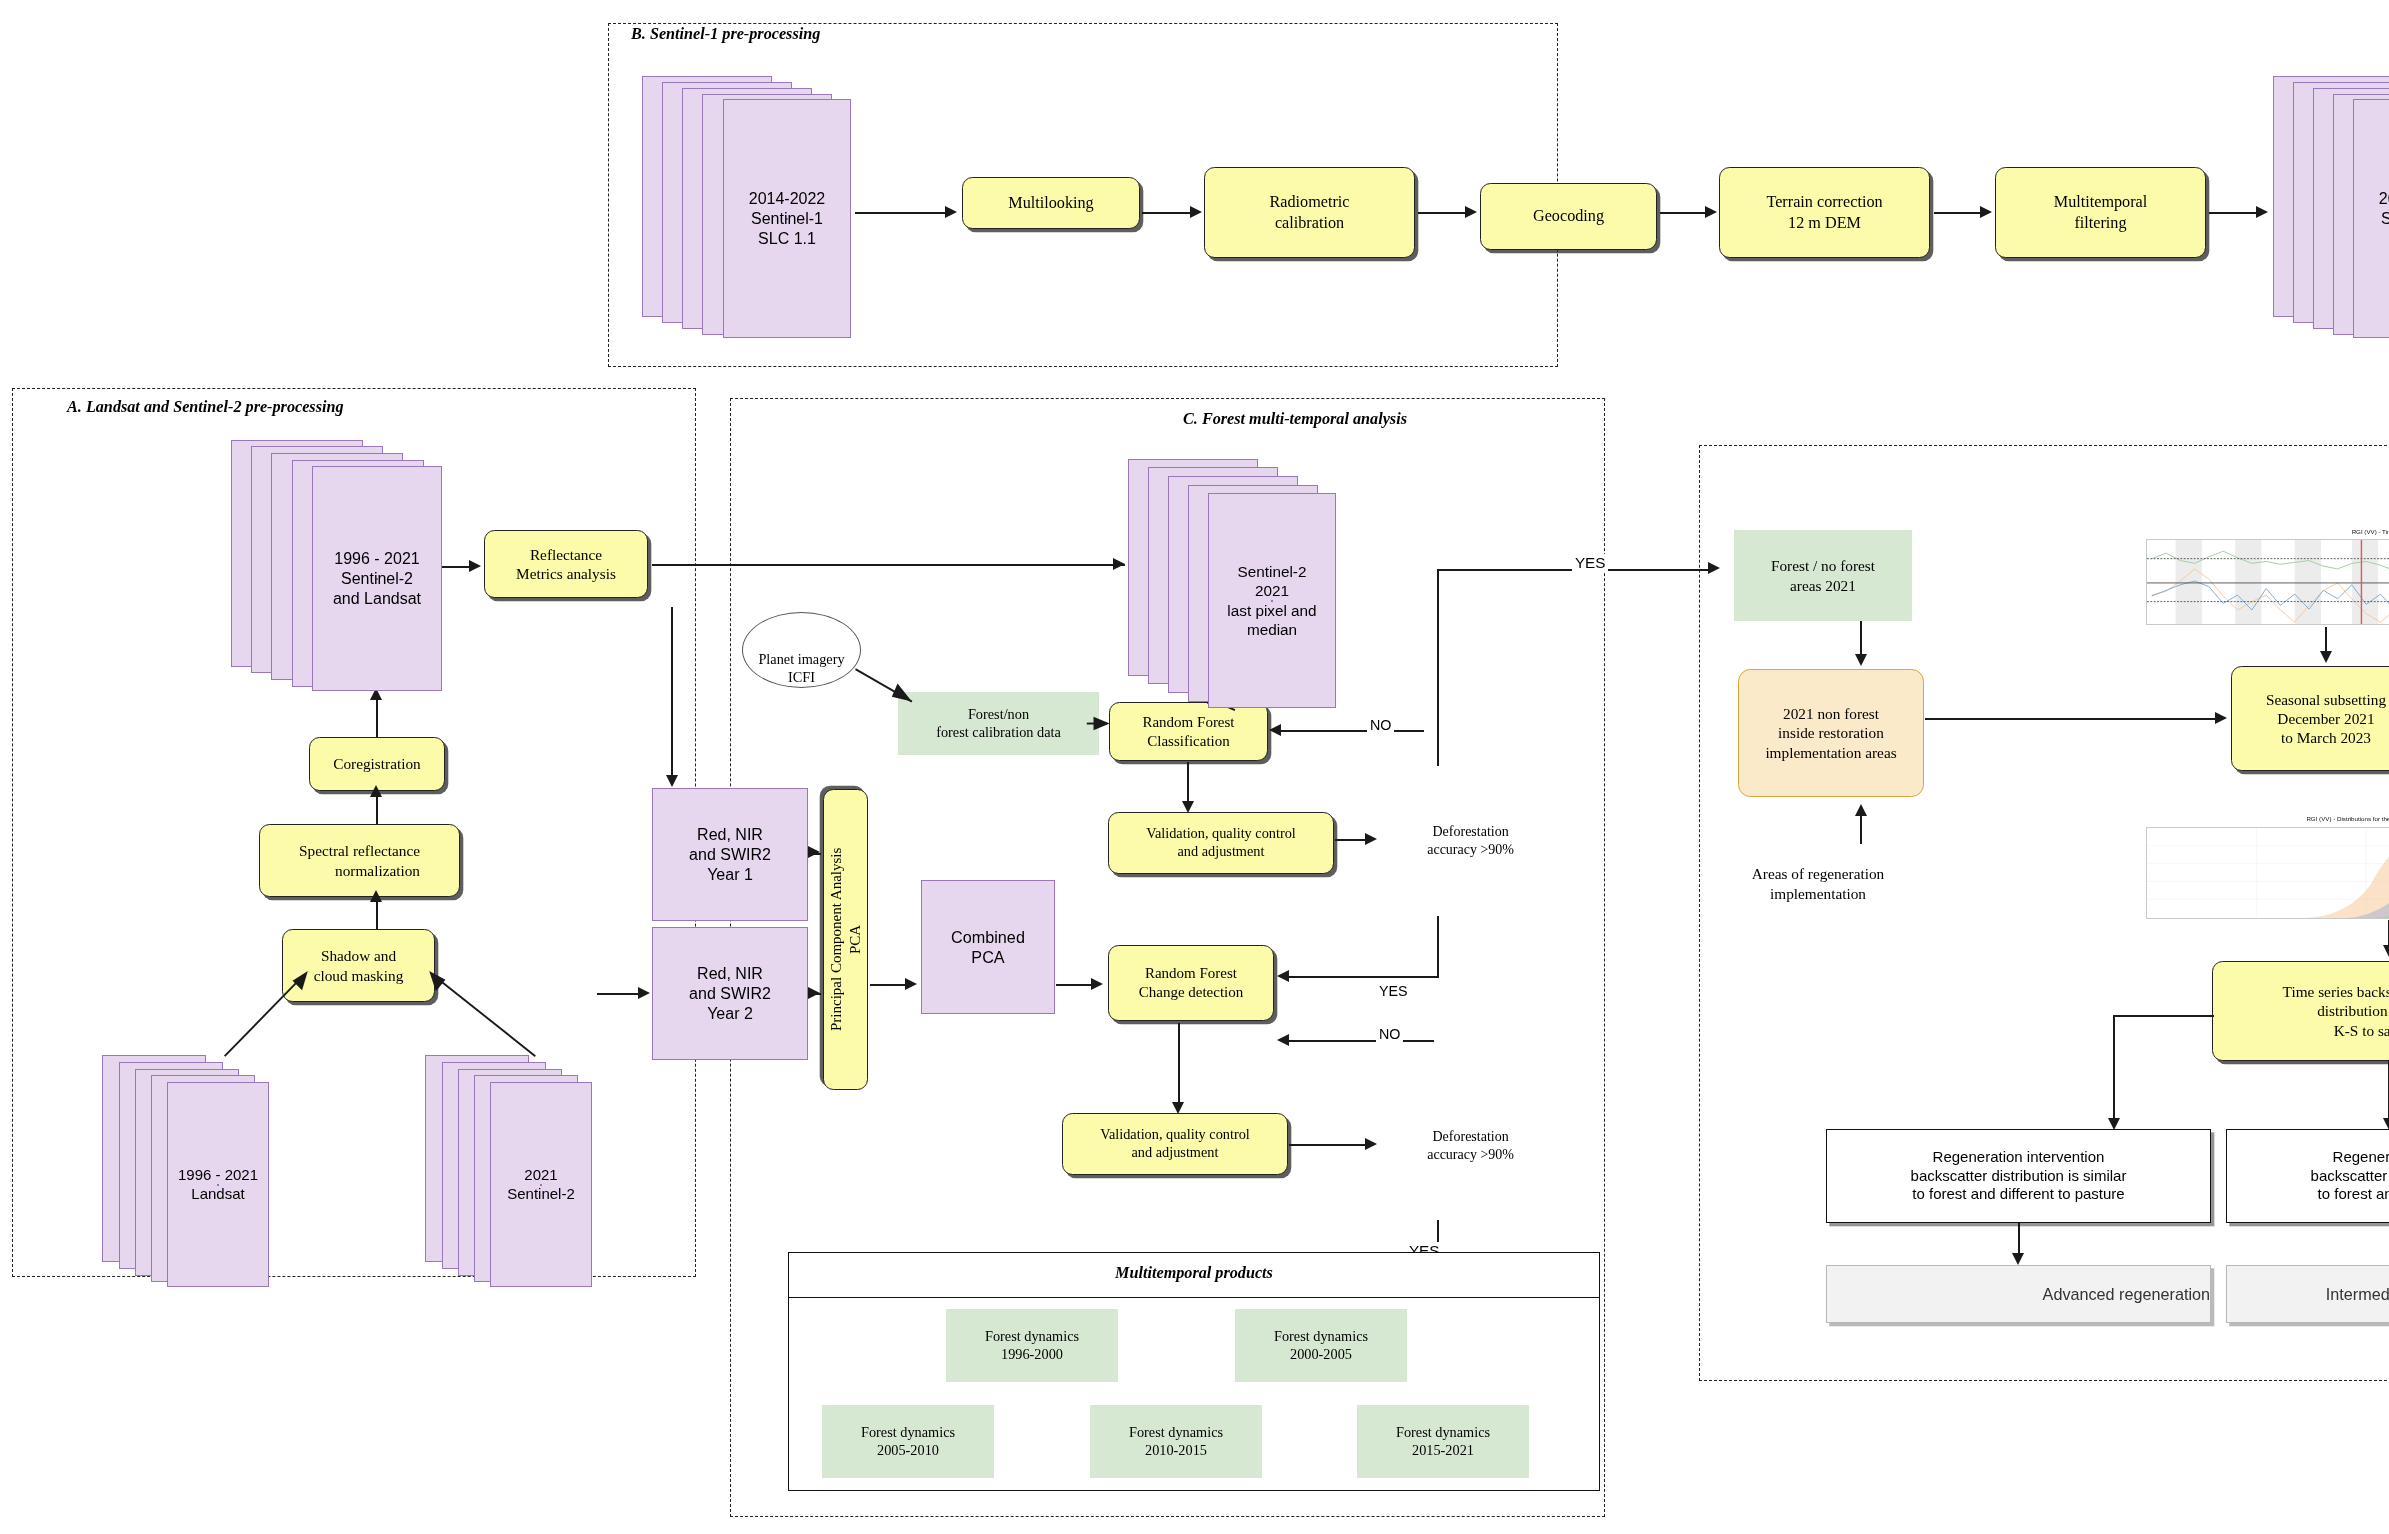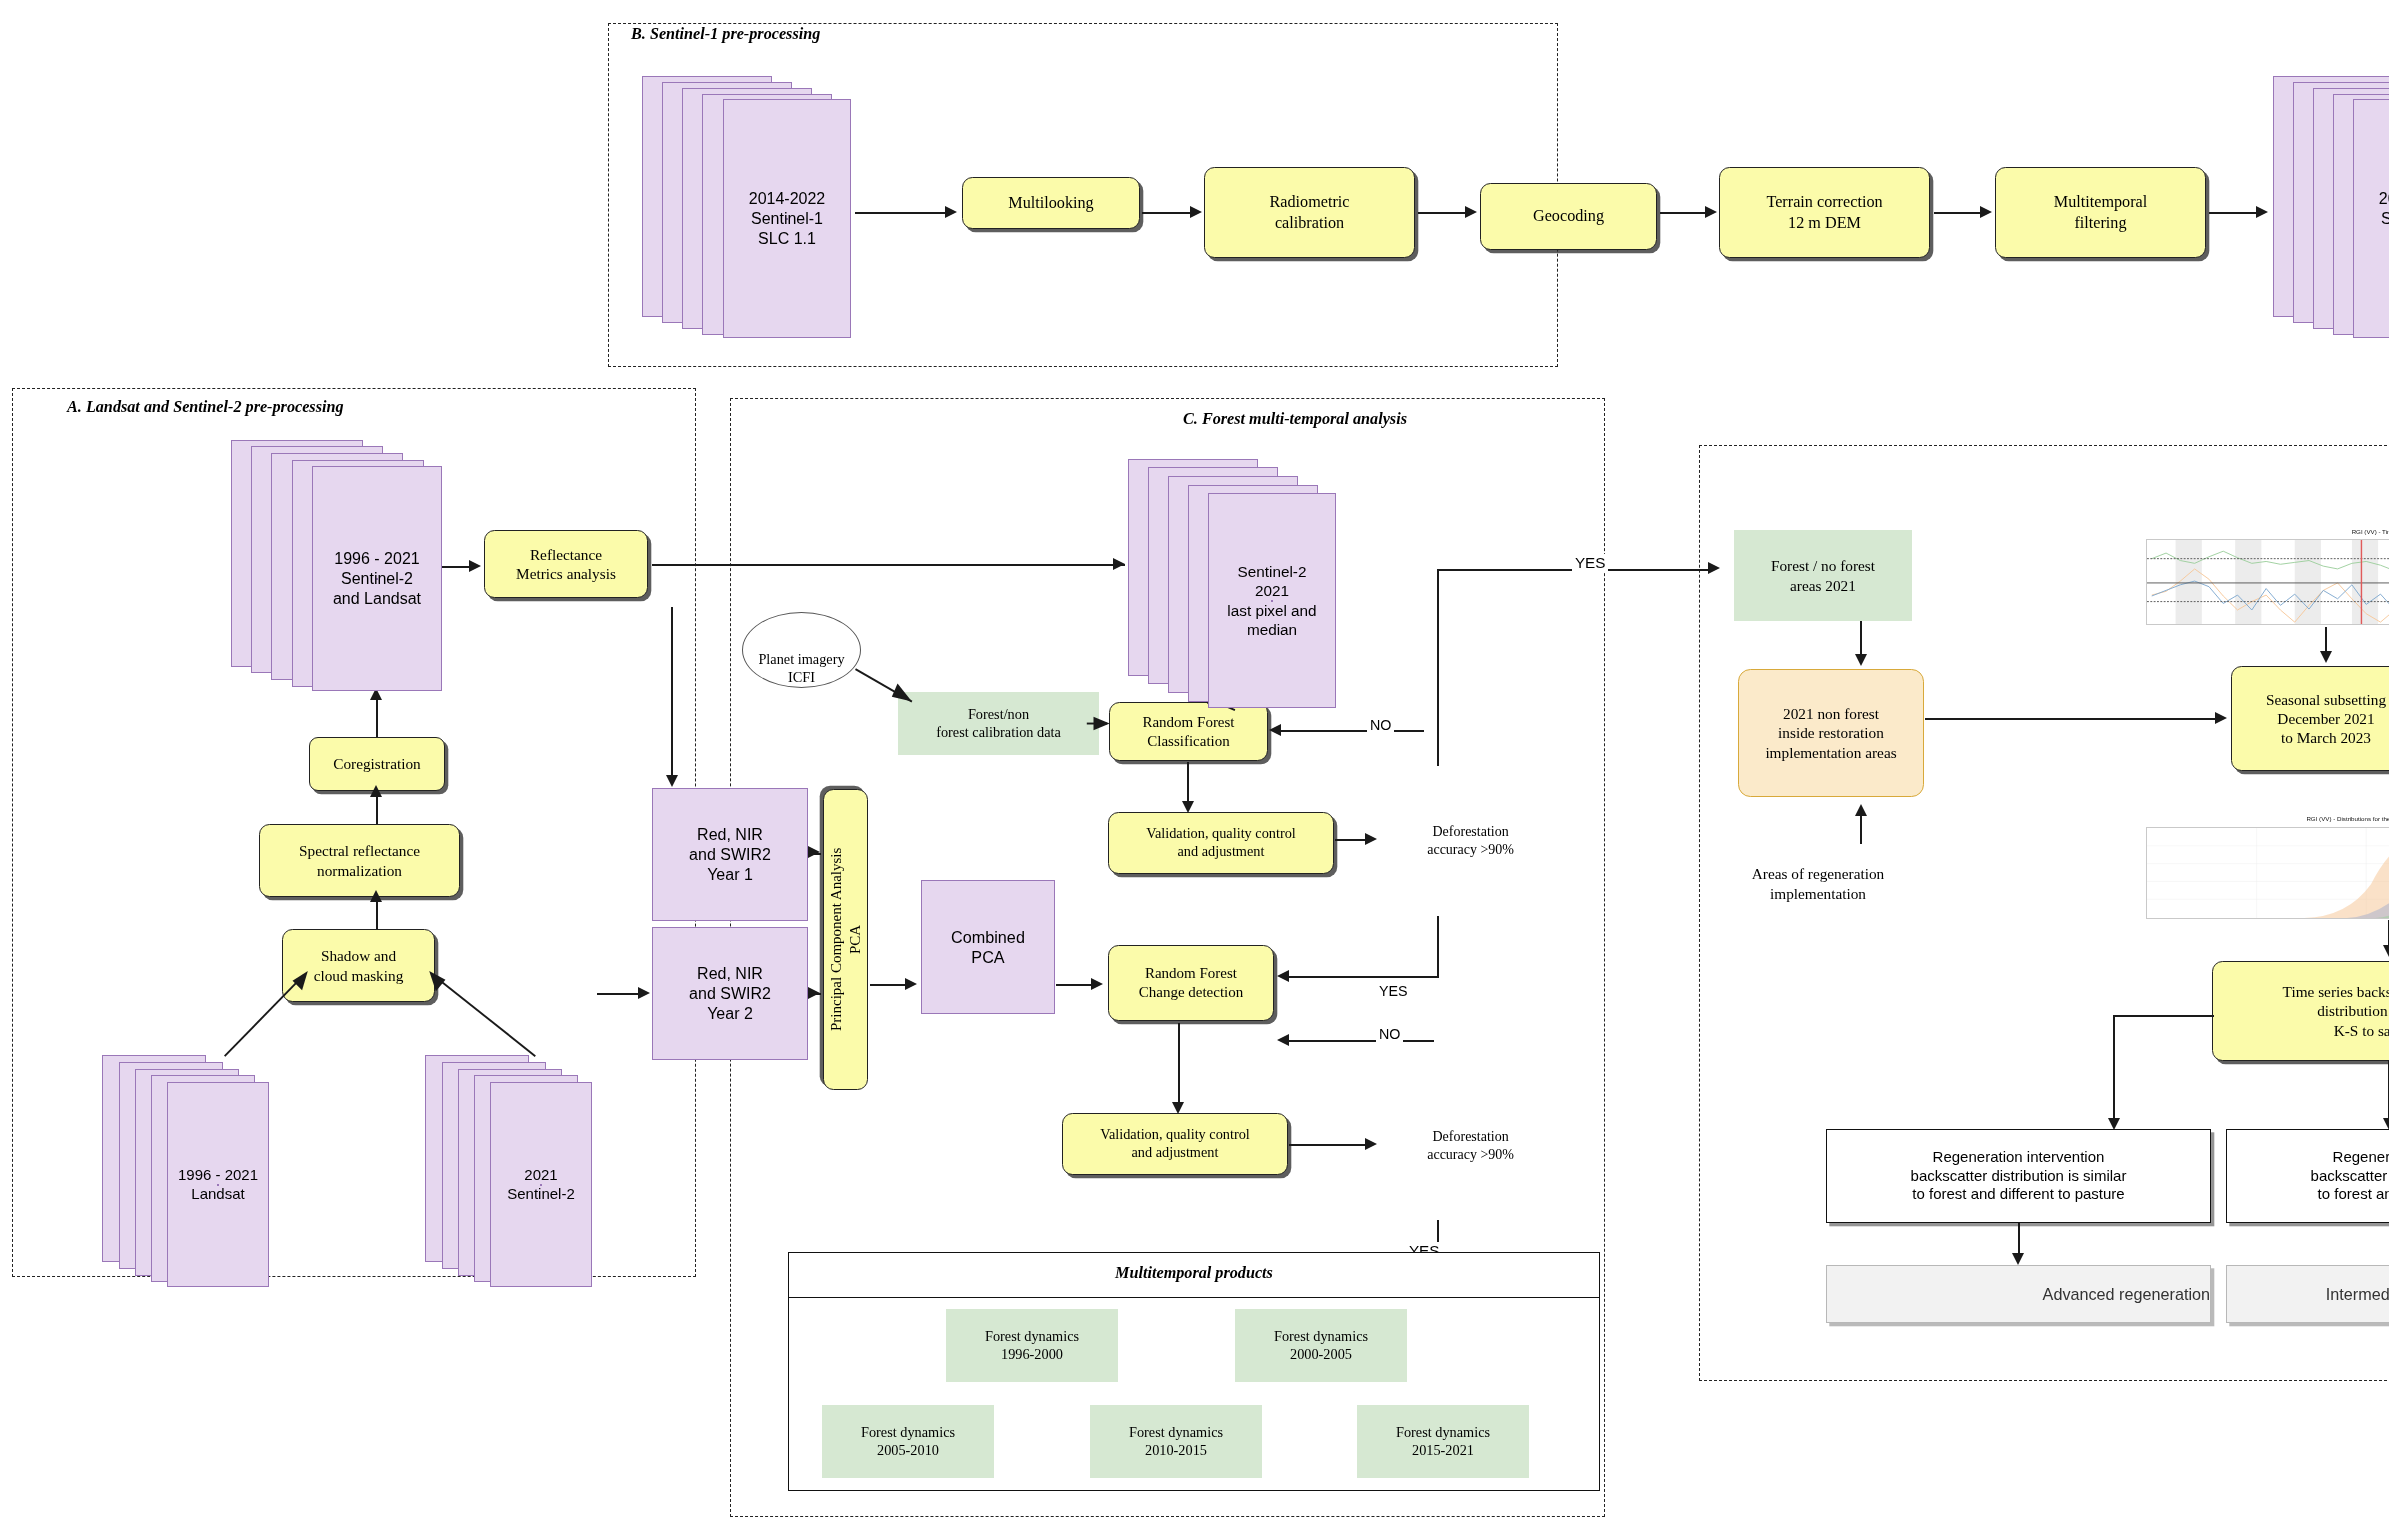--- a/index.html
+++ b/index.html
@@ -156,27 +156,27 @@
   </div>
 
   <div class="ln hl" style="left:442px;top:566px;width:29px;"></div>
   <div class="ah ah-r" style="left:469px;top:560px;"></div>
 
   <div class="proc node" style="left:484px;top:530px;width:164px;height:68px;font-size:15.3px;white-space:pre-line;">
     <span>Reflectance
 Metrics analysis</span>
   </div>
 
-  <div class="proc node" style="left:309px;top:737px;width:136px;height:54px;font-size:15.3px;border-radius:9px;">
+  <div class="proc node" style="left:309px;top:737px;width:136px;height:54px;font-size:15.3px;">
     <span>Coregistration</span>
   </div>
   <div class="ln vl" style="left:376px;top:698px;height:39px;"></div>
   <div class="ah ah-u" style="left:370px;top:688px;"></div>
 
-  <div class="proc node" style="left:259px;top:824px;width:201px;height:73px;font-size:15.3px;white-space:pre-line;">
+  <div class="proc node" style="left:259px;top:824px;width:201px;height:73px;font-size:15.3px;white-space:pre-line;text-align:right;">
     <span>Spectral reflectance
 normalization</span>
   </div>
   <div class="ln vl" style="left:376px;top:793px;height:31px;"></div>
   <div class="ah ah-u" style="left:370px;top:785px;"></div>
 
   <div class="proc node" style="left:282px;top:929px;width:153px;height:73px;font-size:15.3px;white-space:pre-line;">
     <span>Shadow and
 cloud masking</span>
   </div>

